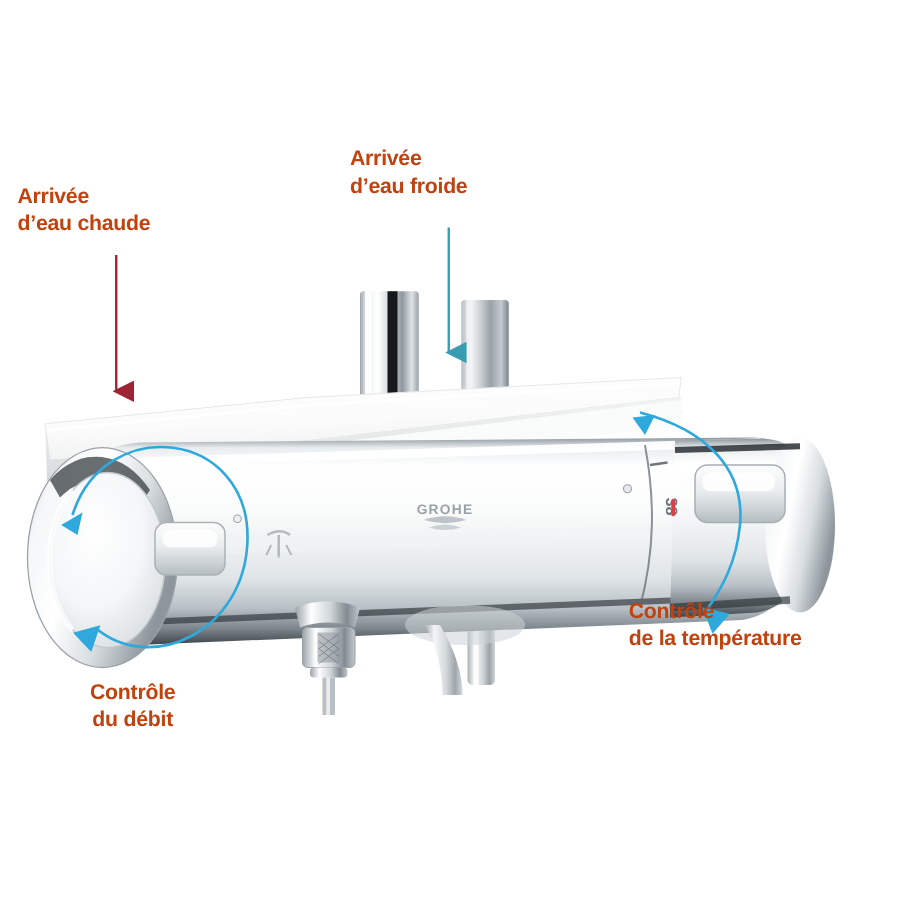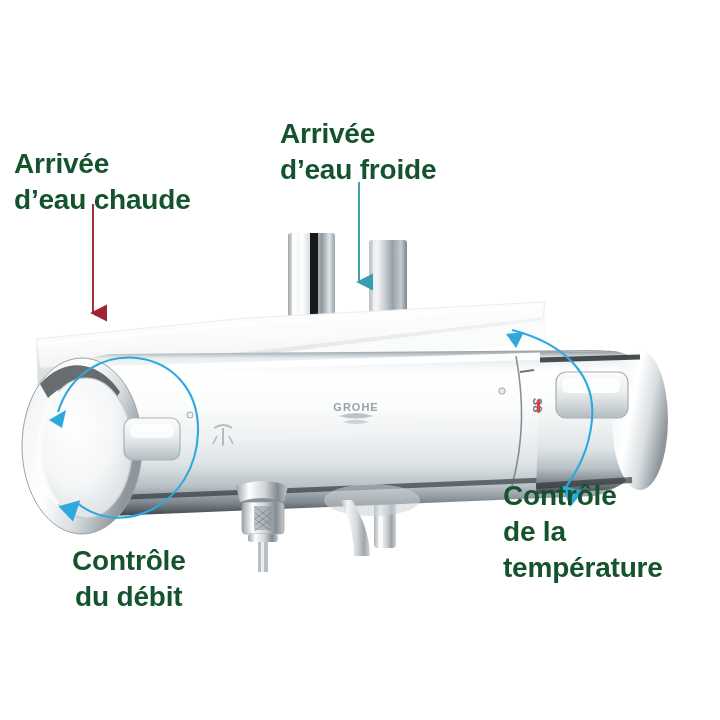--- a/index.html
+++ b/index.html
@@ -13,23 +13,23 @@
     width: 720px;
     height: 720px;
     background: #ffffff;
     overflow: hidden;
     font-family: "Liberation Sans", sans-serif;
   }
   .annot {
     position: absolute;
     font-family: "Liberation Sans", sans-serif;
     font-weight: bold;
-    font-size: 28px;
+    font-size: 17px;
     line-height: 1.28;
-    color: #14532d;
+    color: #c2410c;
     letter-spacing: -0.2px;
     white-space: pre-line;
   }
   #label-hot   { left: 14px;  top: 146px; }
   #label-cold  { left: 280px; top: 116px; }
   #label-flow  { left: 72px;  top: 543px; text-align: center; }
   #label-temp  { left: 503px; top: 478px; }
 
   svg.layer {
     position: absolute;

